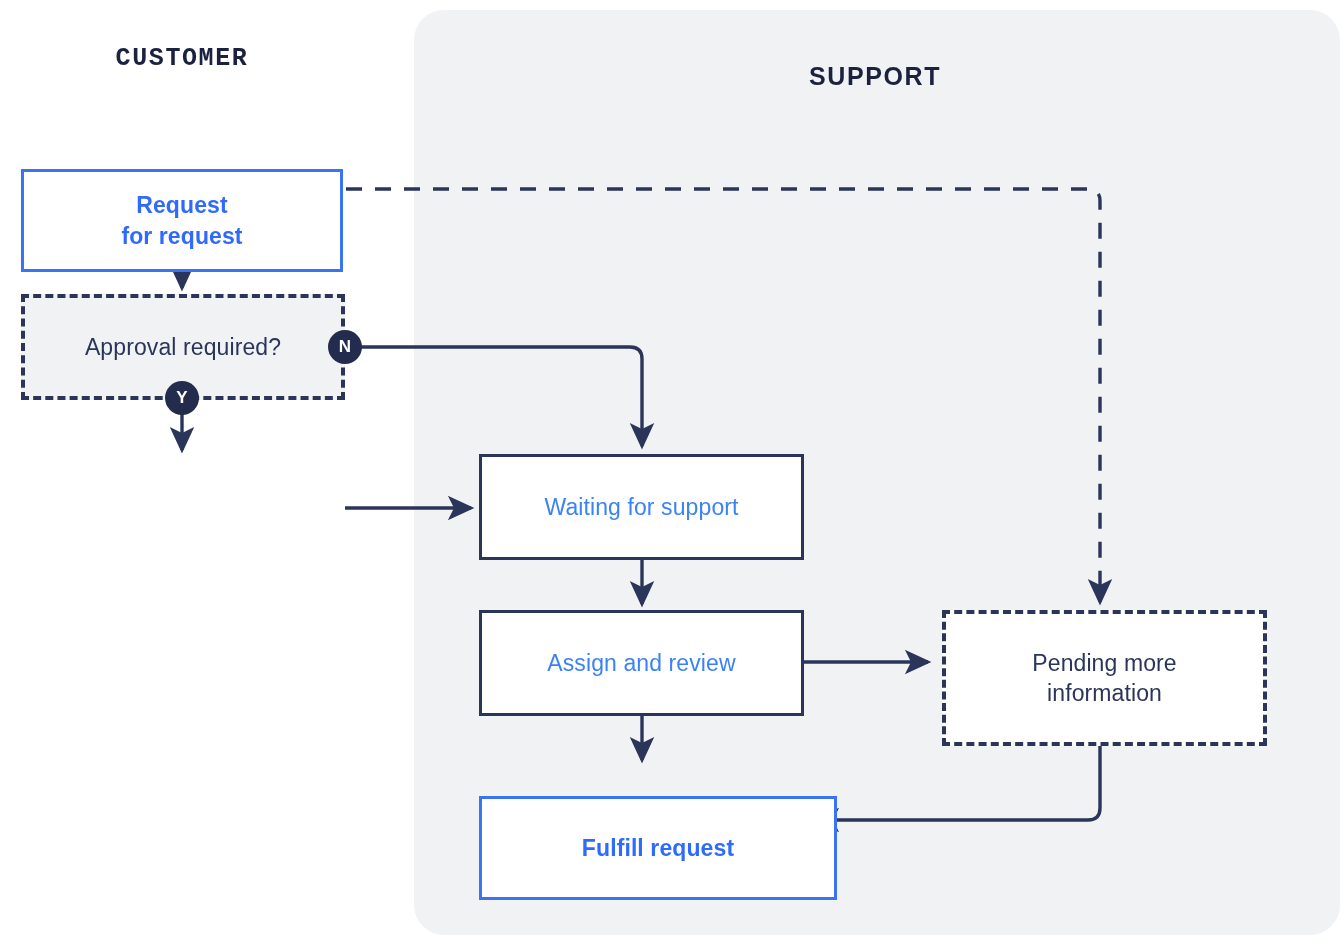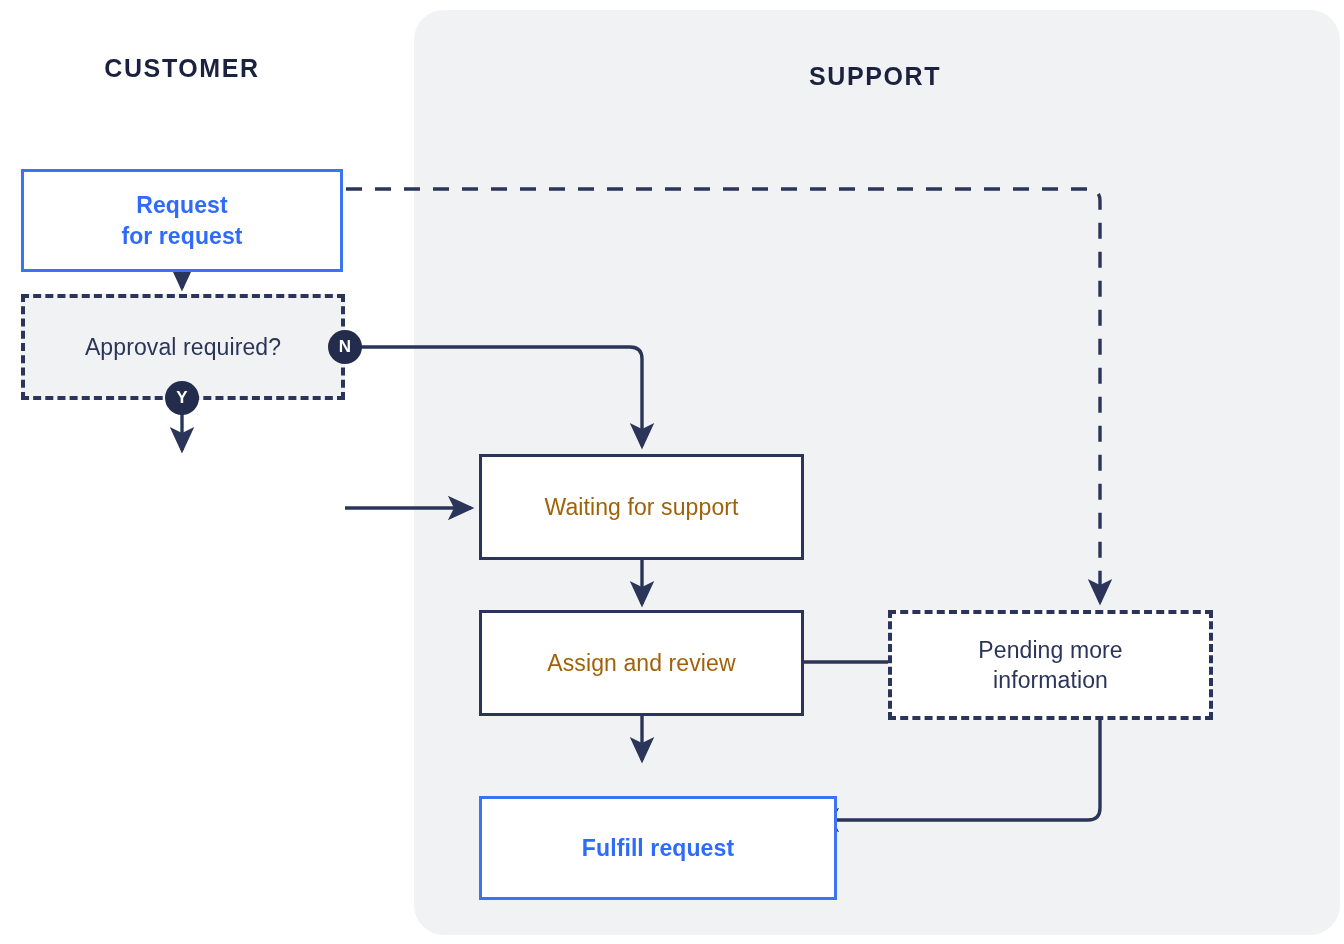--- a/index.html
+++ b/index.html
@@ -56,21 +56,21 @@
     align-items: center;
     justify-content: center;
     text-align: center;
     font-size: 23px;
     line-height: 1.32;
     letter-spacing: 0.1px;
   }
   .node-solid-navy {
     border: 3px solid #2b3559;
     background: #ffffff;
-    color: #a16207;
+    color: #3b82f6;
   }
   .node-solid-navy-fill {
     border: 3px solid #2b3559;
     background: #f1f2f4;
     color: #2b3559;
   }
   .node-solid-blue {
     border: 3px solid #3b74f2;
     background: #ffffff;
     color: #2f6bfb;
@@ -105,21 +105,21 @@
     letter-spacing: 0;
   }
 </style>
 </head>
 <body>
 
 <div id="canvas">
 
   <div class="lane-panel" style="left:414px; top:10px; width:926px; height:925px;"></div>
 
-  <div class="lane-title" style="left:182px; top:54px;">CUSTOMER</div>
+  <div class="lane-title" style="left:182px; top:44px;font-family:Liberation Mono, monospace;">CUSTOMER</div>
   <div class="lane-title" style="left:875px; top:62px;">SUPPORT</div>
 
   <svg id="wires" viewBox="0 0 1344 944">
     <defs>
       <marker id="arrowNavy" markerWidth="9" markerHeight="9" refX="7.2" refY="4.5" orient="auto" markerUnits="strokeWidth">
         <path d="M0.4,0.9 L8.2,4.5 L0.4,8.1 L2.2,4.5 Z" fill="#2b3559"></path>
       </marker>
     </defs>
 
     <path d="M182,244 L182,288" fill="none" stroke="#2b3559" stroke-width="3.4" marker-end="url(#arrowNavy)"></path>
@@ -154,21 +154,21 @@
 
 
   <div class="node node-solid-navy" style="left:479px; top:454px; width:325px; height:106px;">
     <span>Waiting for support</span>
   </div>
 
   <div class="node node-solid-navy" style="left:479px; top:610px; width:325px; height:106px;">
     <span>Assign and review</span>
   </div>
 
-  <div class="node node-dashed-white" style="left:888px; top:610px; width:325px; height:110px;text-align:center;">
+  <div class="node node-dashed-white" style="left:942px; top:610px; width:325px; height:136px;text-align:center;">
     <div>
       <div>Pending more</div>
       <div>information</div>
     </div>
   </div>
 
   <div class="node node-solid-blue" style="left:479px; top:768px; width:358px; height:104px;">
     <span>Fulfill request</span>
   </div>
 

